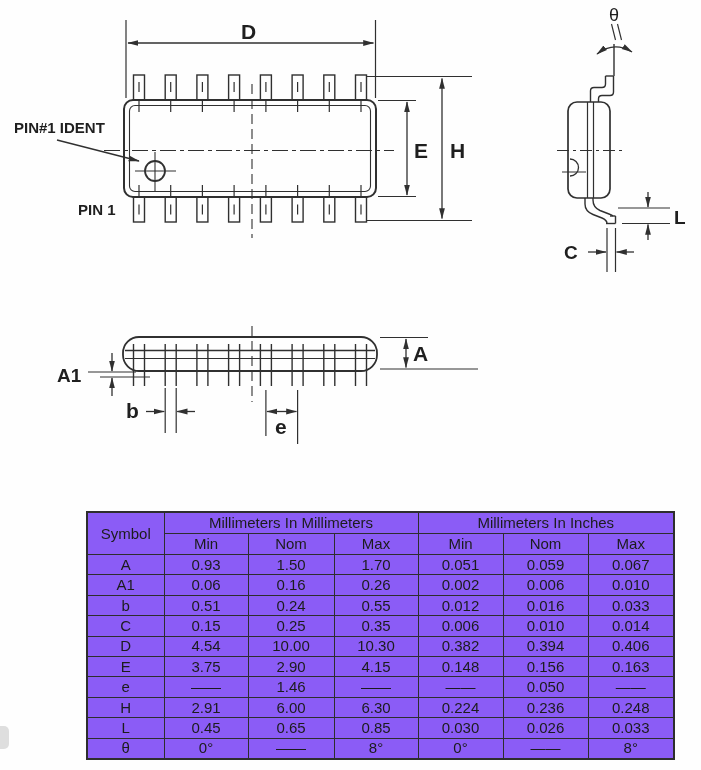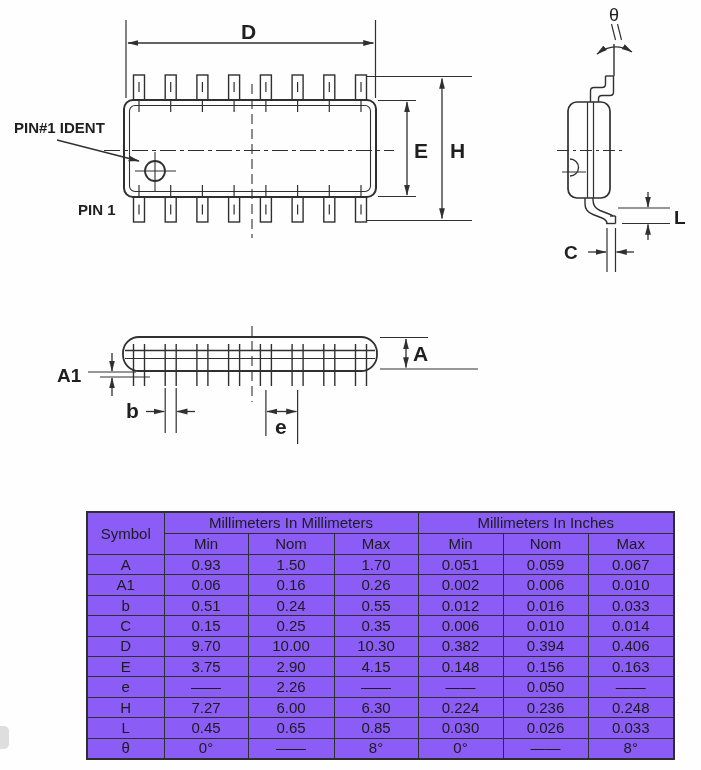--- a/index.html
+++ b/index.html
@@ -267,48 +267,48 @@
           <td>C</td>
           <td>0.15</td>
           <td>0.25</td>
           <td>0.35</td>
           <td>0.006</td>
           <td>0.010</td>
           <td>0.014</td>
         </tr>
         <tr>
           <td>D</td>
-          <td>9.70</td>
+          <td>4.54</td>
           <td>10.00</td>
           <td>10.30</td>
           <td>0.382</td>
           <td>0.394</td>
           <td>0.406</td>
         </tr>
         <tr>
           <td>E</td>
           <td>3.75</td>
           <td>2.90</td>
           <td>4.15</td>
           <td>0.148</td>
           <td>0.156</td>
           <td>0.163</td>
         </tr>
         <tr>
           <td>e</td>
           <td>——</td>
-          <td>2.26</td>
+          <td>1.46</td>
           <td>——</td>
           <td>——</td>
           <td>0.050</td>
           <td>——</td>
         </tr>
         <tr>
           <td>H</td>
-          <td>7.27</td>
+          <td>2.91</td>
           <td>6.00</td>
           <td>6.30</td>
           <td>0.224</td>
           <td>0.236</td>
           <td>0.248</td>
         </tr>
         <tr>
           <td>L</td>
           <td>0.45</td>
           <td>0.65</td>

